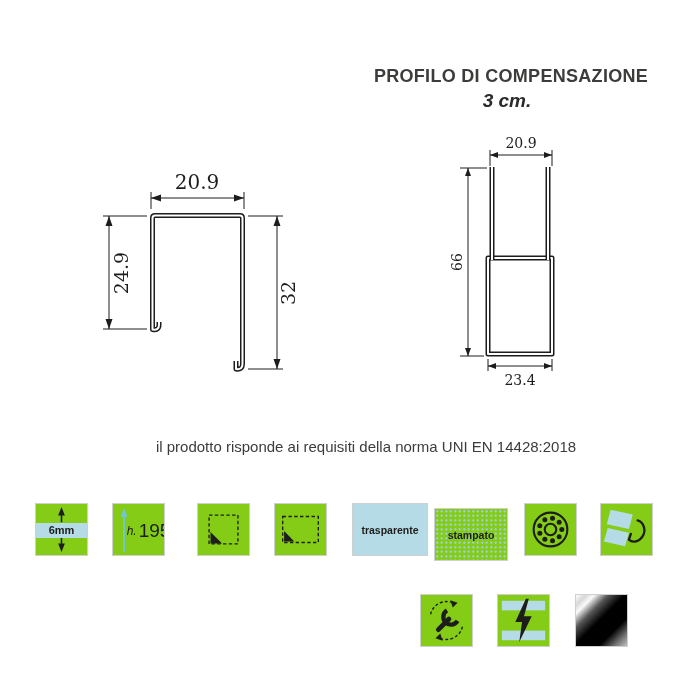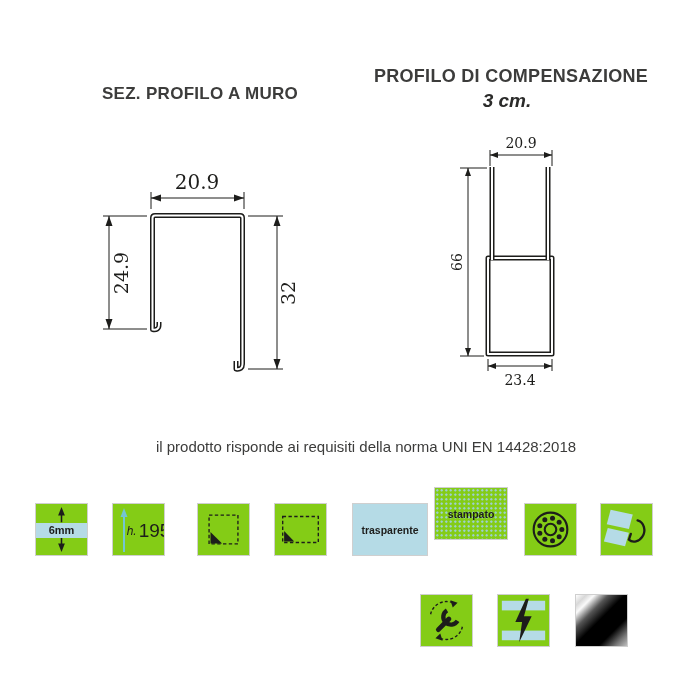--- a/index.html
+++ b/index.html
@@ -16,21 +16,21 @@
   #norm-text { position:absolute; left:16px; top:438px; width:700px; text-align:center; font-size:15px; color:#3c3c3b; }
 
   .icon-box { position:absolute; width:53px; height:53px; border:1px solid #cfcfcf; background:#84cc16; display:flex; align-items:center; justify-content:center; overflow:hidden; }
   .icon-box svg { display:block; }
 
   #icon-glass { left:35px; top:503px; }
   #icon-height { left:112px; top:503px; }
   #icon-square { left:197px; top:503px; }
   #icon-rect { left:274px; top:503px; }
   #icon-transparent { left:352px; top:503px; width:76px; }
-  #icon-printed { left:434px; top:487px; width:74px; }
+  #icon-printed { left:434px; top:508px; width:74px; }
   #icon-bearing { left:524px; top:503px; }
   #icon-fold { left:600px; top:503px; }
   #icon-wrench { left:420px; top:594px; }
   #icon-lightning { left:497px; top:594px; }
   #icon-chrome { left:575px; top:594px; }
 
   #icon-transparent { background:#b5dbe6; }
   #icon-transparent .lbl, #icon-printed .lbl { font-size:10.5px; color:#1d1d1b; font-weight:600; }
   #icon-printed { background-image: radial-gradient(circle, #9fd0de 1.1px, rgba(0,0,0,0) 1.3px); background-size:4.5px 4.5px; }
 
@@ -41,21 +41,20 @@
   #icon-glass .band { position:absolute; left:0; top:19px; width:100%; height:15px; background:#b5dbe6; }
   #icon-glass .band-lbl { position:absolute; left:0; top:20px; width:100%; text-align:center; font-size:11px; font-weight:700; color:#1d1d1b; }
 
   #icon-chrome .chrome-face { width:51px; height:51px; background:linear-gradient(135deg,#ffffff 0%,#d8d8d8 10%,#fafafa 18%,#555555 32%,#000000 48%,#000000 72%,#777777 88%,#c0c0c0 100%); }
 </style>
 </head>
 <body>
 
 <div id="stage">
 
-  <div id="left-title" class="title">SEZ. PROFILO A MURO</div>
   <div id="right-title" class="title">PROFILO DI COMPENSAZIONE</div>
   <div id="right-subtitle">3 cm.</div>
 
   <svg style="position:absolute; left:95px; top:163px;" width="210" height="230" viewBox="0 0 210 230">
 
     <text class="dim" x="102" y="26" font-size="20" text-anchor="middle">20.9</text>
     <line x1="56" y1="35" x2="149" y2="35" stroke="#1d1d1b" stroke-width="1"></line>
     <polygon points="56,35 66,31.5 66,38.5" fill="#1d1d1b"></polygon>
     <polygon points="149,35 139,31.5 139,38.5" fill="#1d1d1b"></polygon>
     <line x1="56" y1="29" x2="56" y2="46" stroke="#1d1d1b" stroke-width="1"></line>

